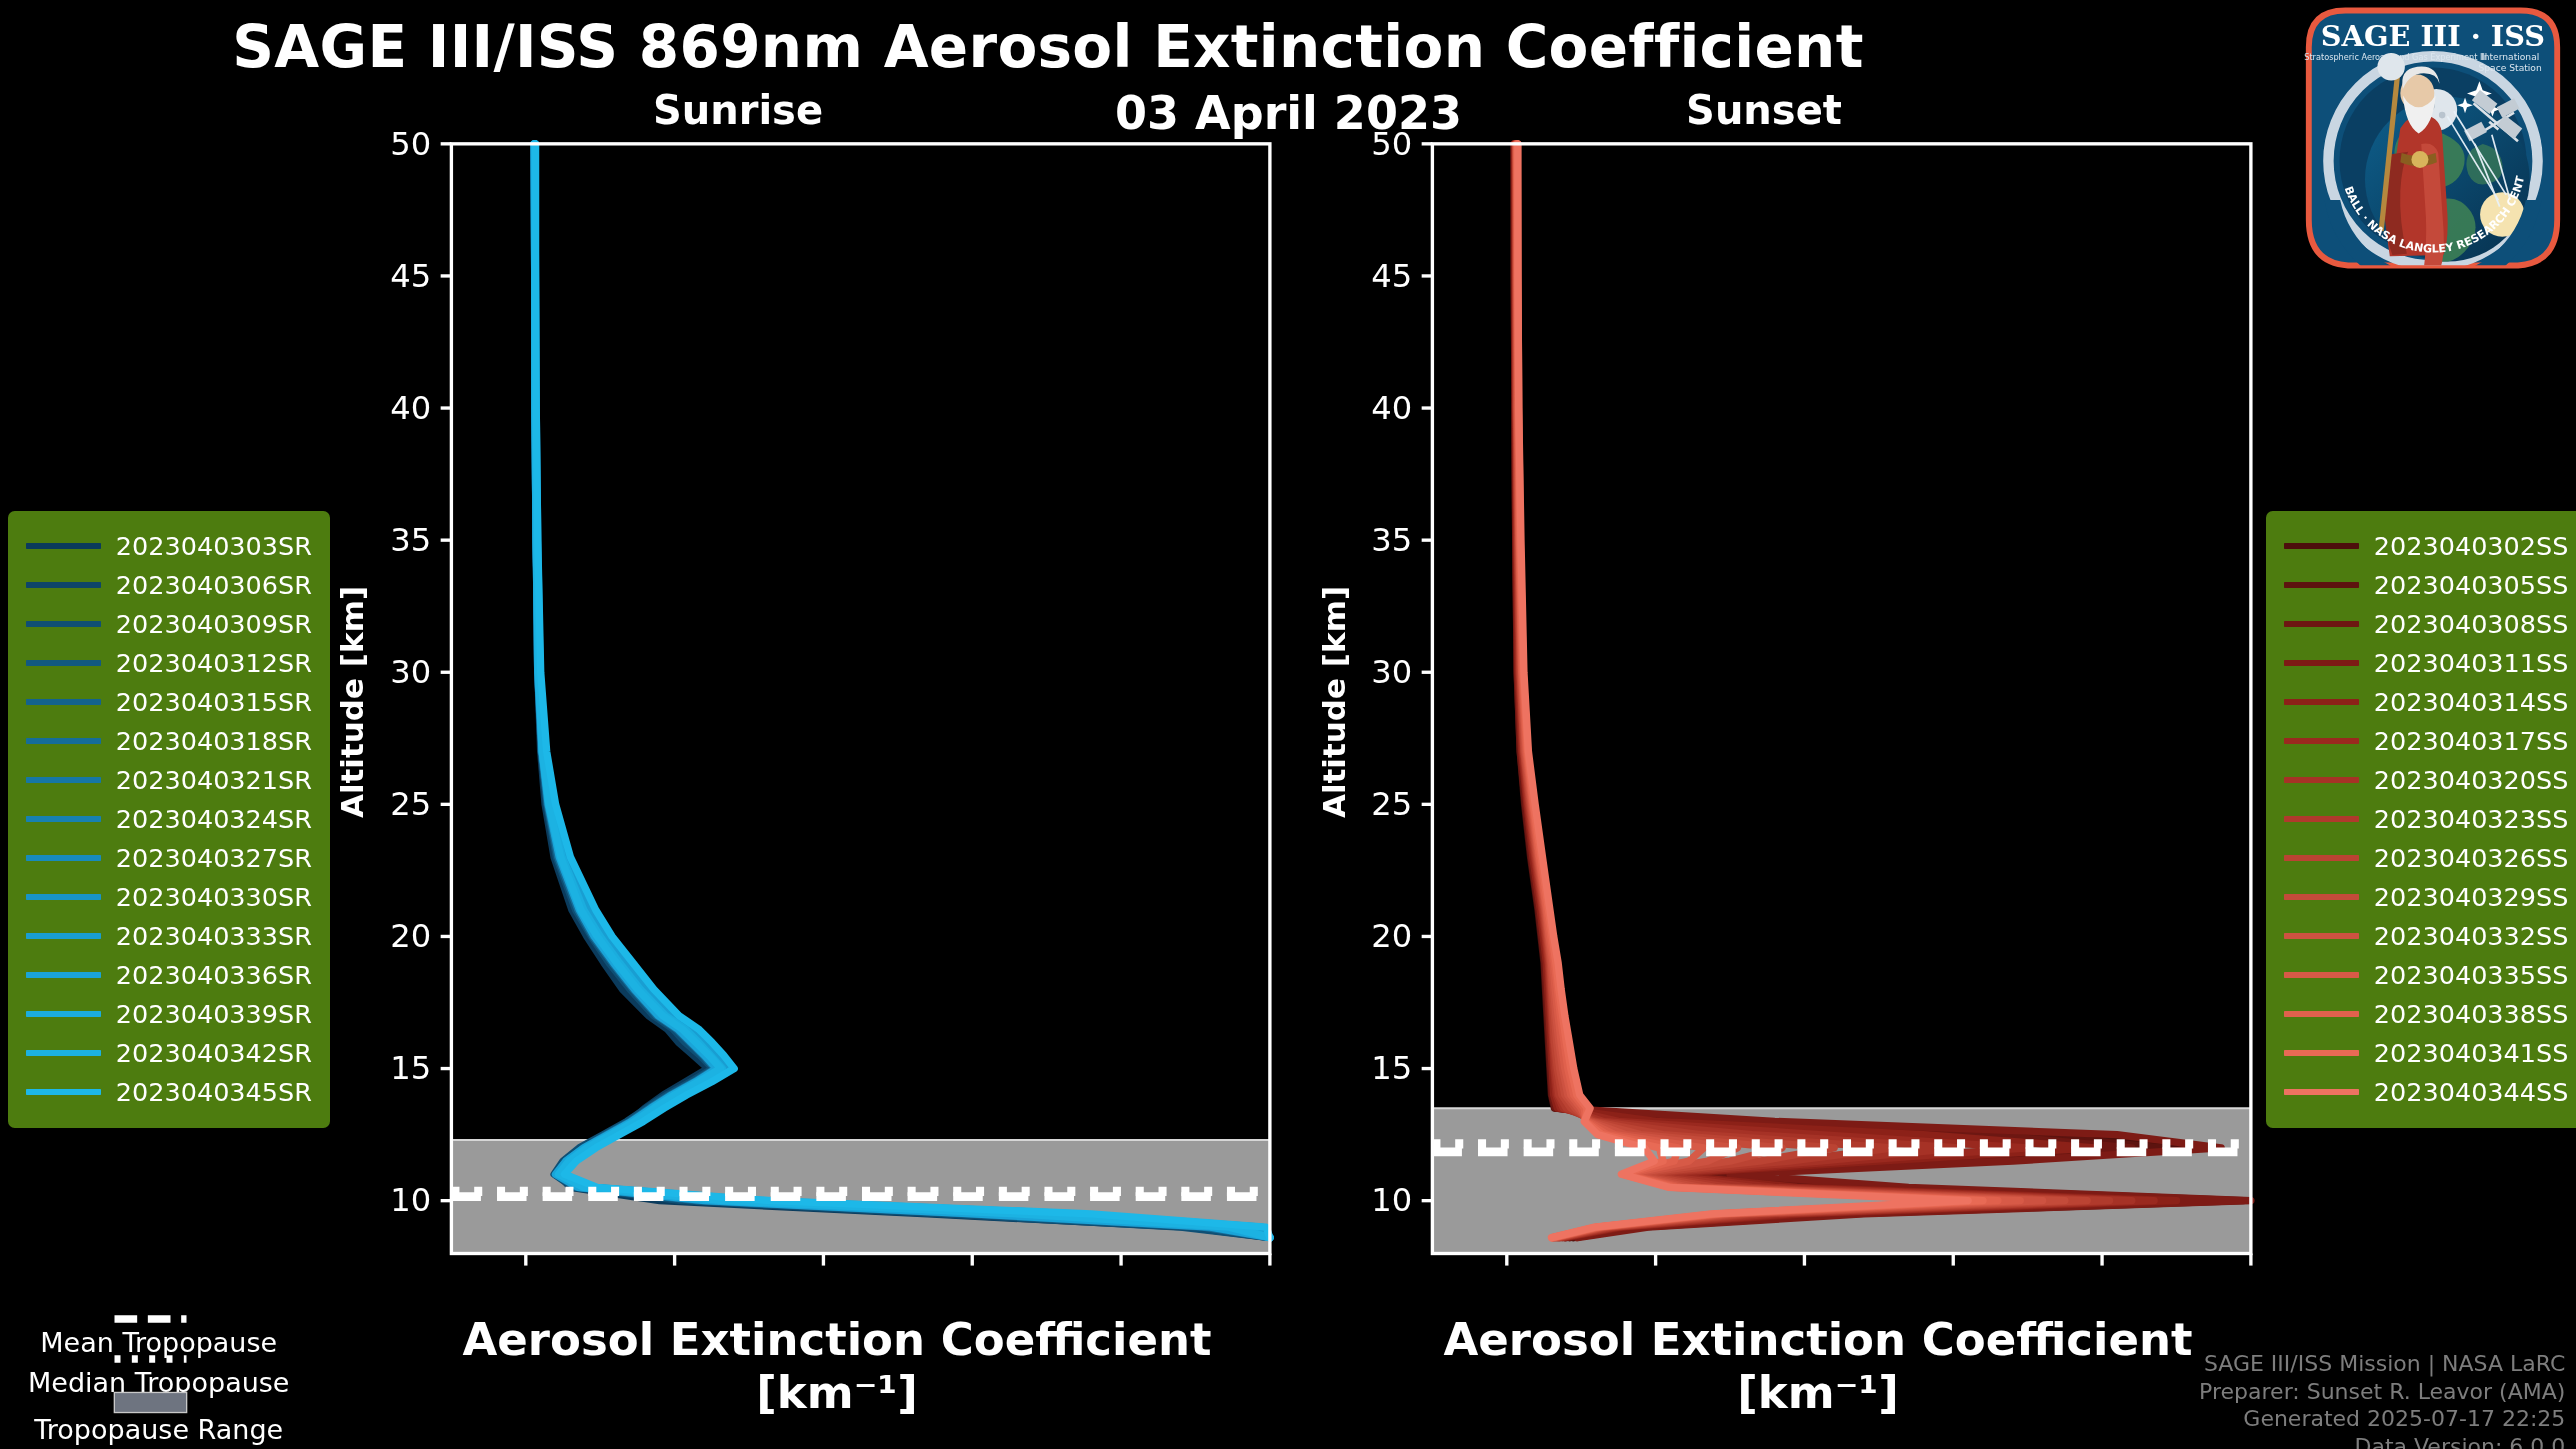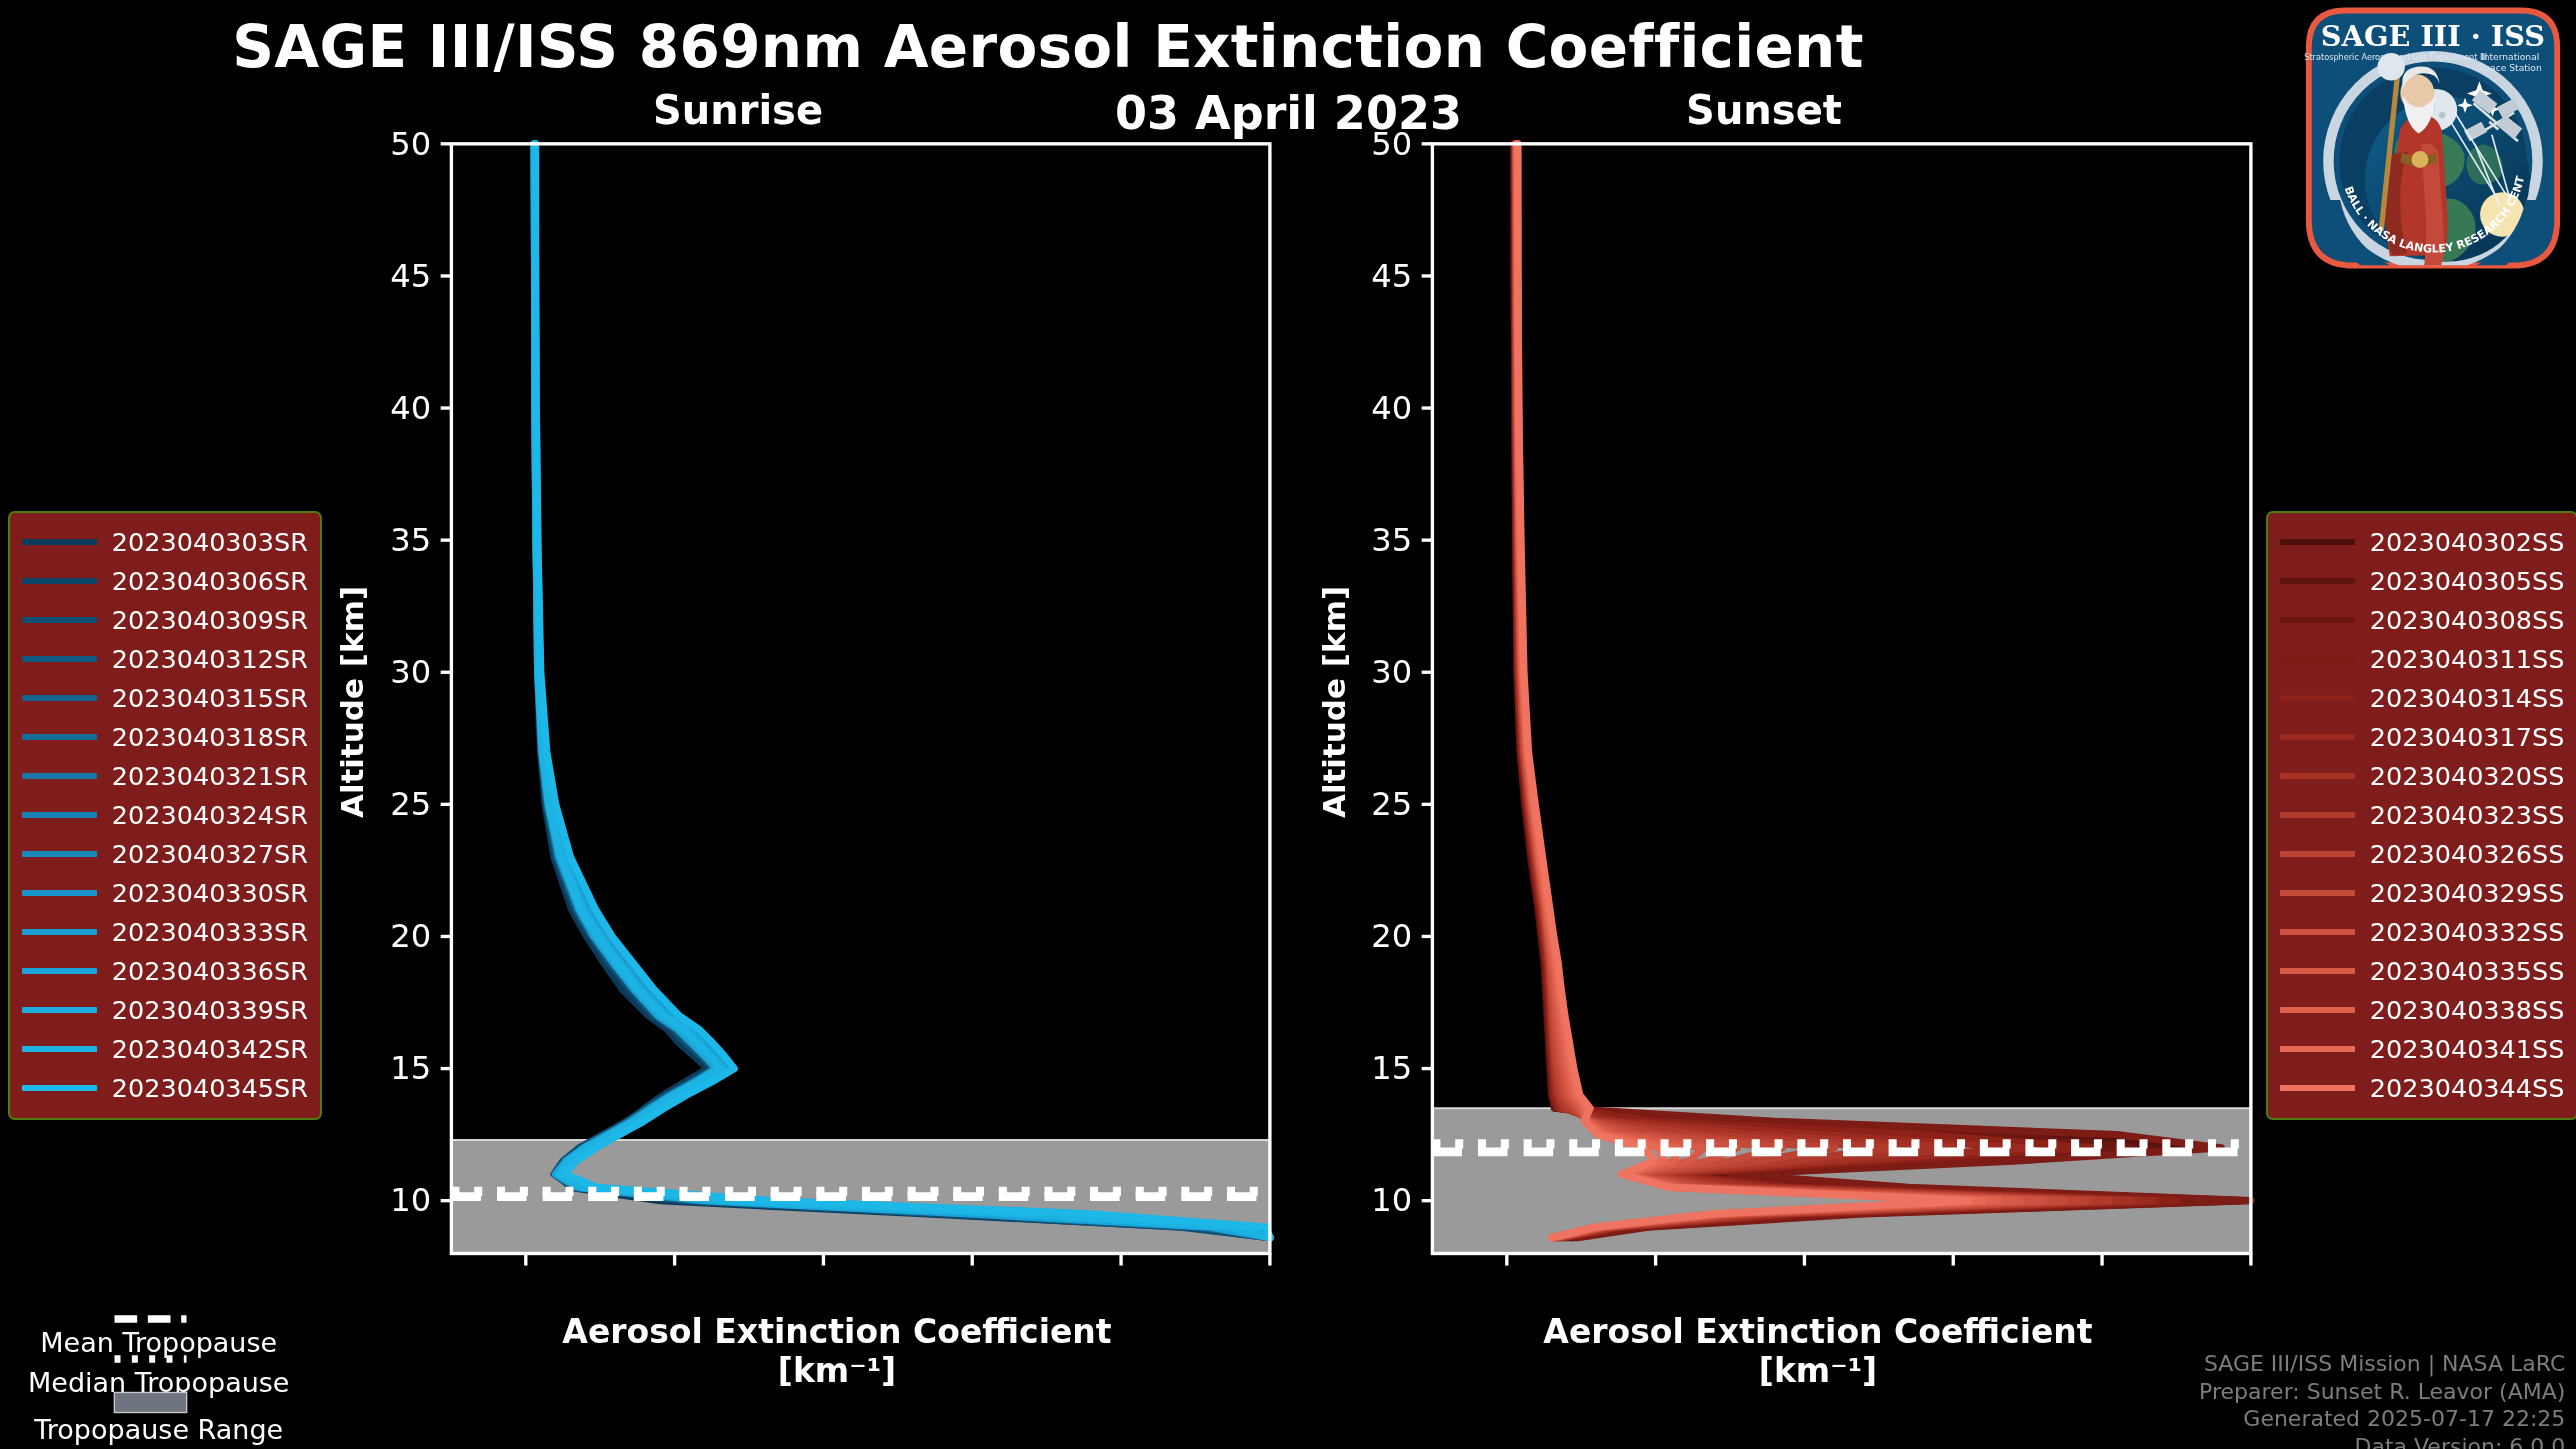--- a/index.html
+++ b/index.html
@@ -9,23 +9,23 @@
          font-size:58px;font-weight:bold;letter-spacing:0.3px;}
   .subdate{position:absolute;left:1047px;top:86px;width:483px;text-align:center;
            font-size:46px;font-weight:bold;}
   .panel-cap{position:absolute;top:87px;font-size:40px;font-weight:bold;text-align:center;}
   #cap-sunrise{left:604px;width:268px;}
   #cap-sunset{left:1630px;width:268px;}
 
   .plot{position:absolute;}
   .ylab{position:absolute;font-size:31px;font-weight:bold;transform-origin:50% 50%;
         transform:rotate(-90deg);white-space:nowrap;}
-  .xlab{position:absolute;font-size:33px;font-weight:bold;text-align:center;line-height:1.18;}
-
-  .legend{position:absolute;border:2px solid #4d7c0f;border-radius:6.7px;background:#7f1d1d;
+  .xlab{position:absolute;font-size:45px;font-weight:bold;text-align:center;line-height:1.18;}
+
+  .legend{position:absolute;border:6px solid #4d7c0f;border-radius:6.7px;background:#4d7c0f;
           padding:9.4px 12px 10.7px 12px;}
   .legend .row{display:flex;align-items:center;height:39px;}
   .legend .swatch{width:75px;height:6px;margin-right:14.8px;flex:none;border-radius:0.7px;}
   .legend .lbl{font-size:25.5px;color:#fff;white-space:nowrap;font-family:"DejaVu Sans","Liberation Sans",sans-serif;}
 
   #legend-left{left:8px;top:511px;}
   #legend-right{left:2266px;top:511px;}
 
   #legend-trop{position:absolute;left:12px;top:1311px;}
   #legend-trop .row{display:flex;align-items:center;height:40px;flex-direction:column;}

